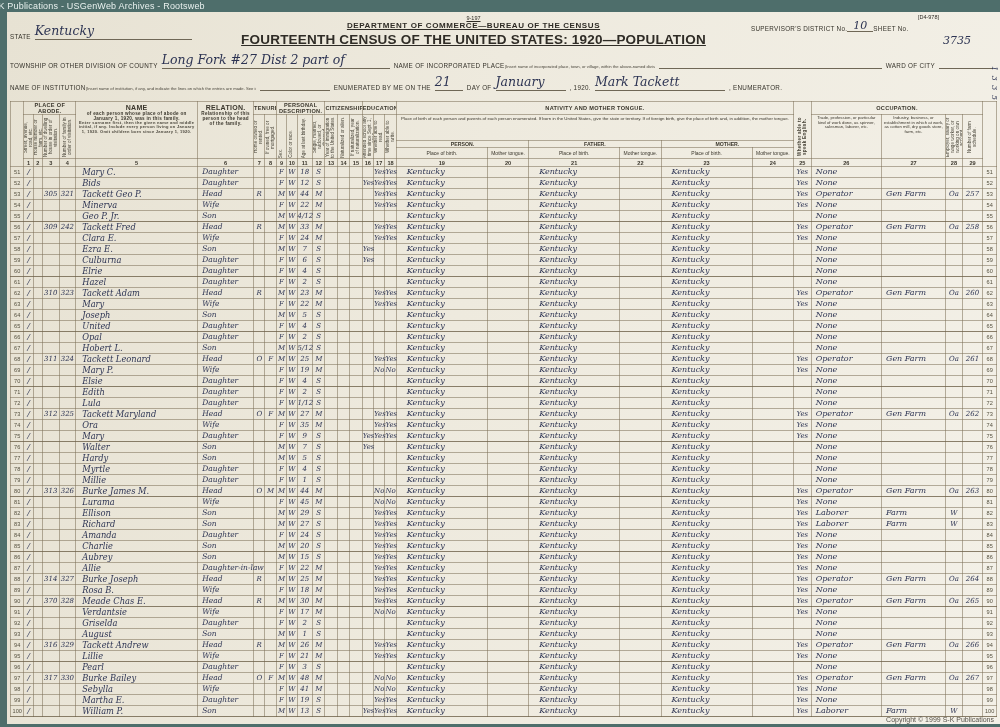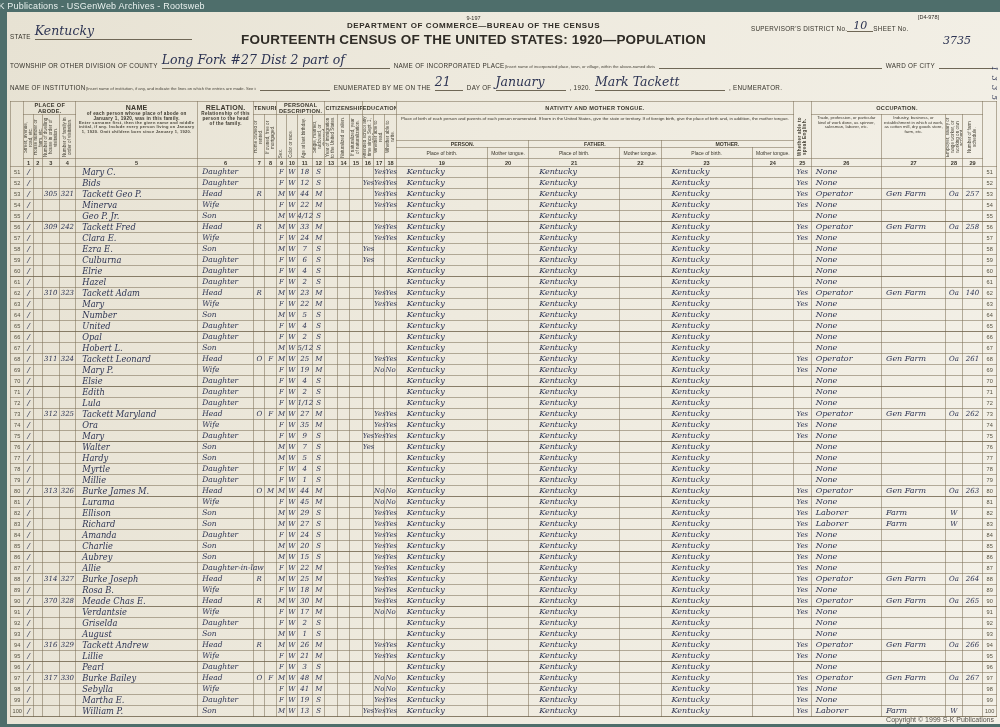--- a/index.html
+++ b/index.html
@@ -14,21 +14,21 @@
   }
   .paper {
     position:absolute; top:12px; left:7px; width:993px; height:712px;
     background:linear-gradient(100deg,#e7e2d3 0%, #eeeade 45%, #f3f0e7 100%);
     color:#2f2c26; padding:2px 3px 0 3px; overflow:hidden;
   }
   
   .hdr { height:86px; position:relative; }
   .hdr-top { display:flex; }
   .hdr-left { width:186px; padding-top:7px; }
-  .hdr-center { flex:1; padding-top:1px; }
+  .hdr-center { flex:1; padding-top:1px;text-decoration:underline; }
   .hdr-right { width:246px; font-size:6px; padding-top:2px; position:relative; }
   .lbl { font-size:6.3px; letter-spacing:.3px; color:#35322a; white-space:nowrap; }
   .tiny-note { font-size:4.2px; color:#4a463c; white-space:nowrap; overflow:hidden; }
   .field { display:flex; align-items:flex-end; margin-bottom:5px; }
   .fill { border-bottom:1px solid #6f6756; margin:0 4px; min-width:40px; display:inline-block; }
   .fill.grow { flex:1; }
   .hw { font-family:"DejaVu Serif", serif; font-style:italic; color:#2d3453; }
   .hw-lg { font-size:12.5px; line-height:1; }
   .hw-md { font-size:11px; line-height:1; }
   .tinyc { font-size:5.5px; text-align:center; }
@@ -680,21 +680,21 @@
           <td class="hw pb">Kentucky</td>
           <td></td>
           <td class="hw pb">Kentucky</td>
           <td></td>
           <td class="hw pb">Kentucky</td>
           <td></td>
           <td class="hw c sm">Yes</td>
           <td class="hw ocp">Operator</td>
           <td class="hw ocp">Gen Farm</td>
           <td class="hw c sm">Oa</td>
-          <td class="hw c sm">140</td>
+          <td class="hw c sm">260</td>
           <td class="lnc">62</td>
         </tr>
         <tr>
           <td class="lnc">63</td>
           <td class="hw c mark">/</td>
           <td></td>
           <td class="hw c sm"></td>
           <td class="hw c sm"></td>
           <td class="hw nm">Mary</td>
           <td class="hw rl">Wife</td>
@@ -722,21 +722,21 @@
           <td class="hw c sm"></td>
           <td class="hw c sm"></td>
           <td class="lnc">63</td>
         </tr>
         <tr>
           <td class="lnc">64</td>
           <td class="hw c mark">/</td>
           <td></td>
           <td class="hw c sm"></td>
           <td class="hw c sm"></td>
-          <td class="hw nm">Number</td>
+          <td class="hw nm">Joseph</td>
           <td class="hw rl">Son</td>
           <td class="hw c sm"></td>
           <td class="hw c sm"></td>
           <td class="hw c sm">M</td>
           <td class="hw c sm">W</td>
           <td class="hw c sm">5</td>
           <td class="hw c sm">S</td>
           <td></td>
           <td></td>
           <td></td>

